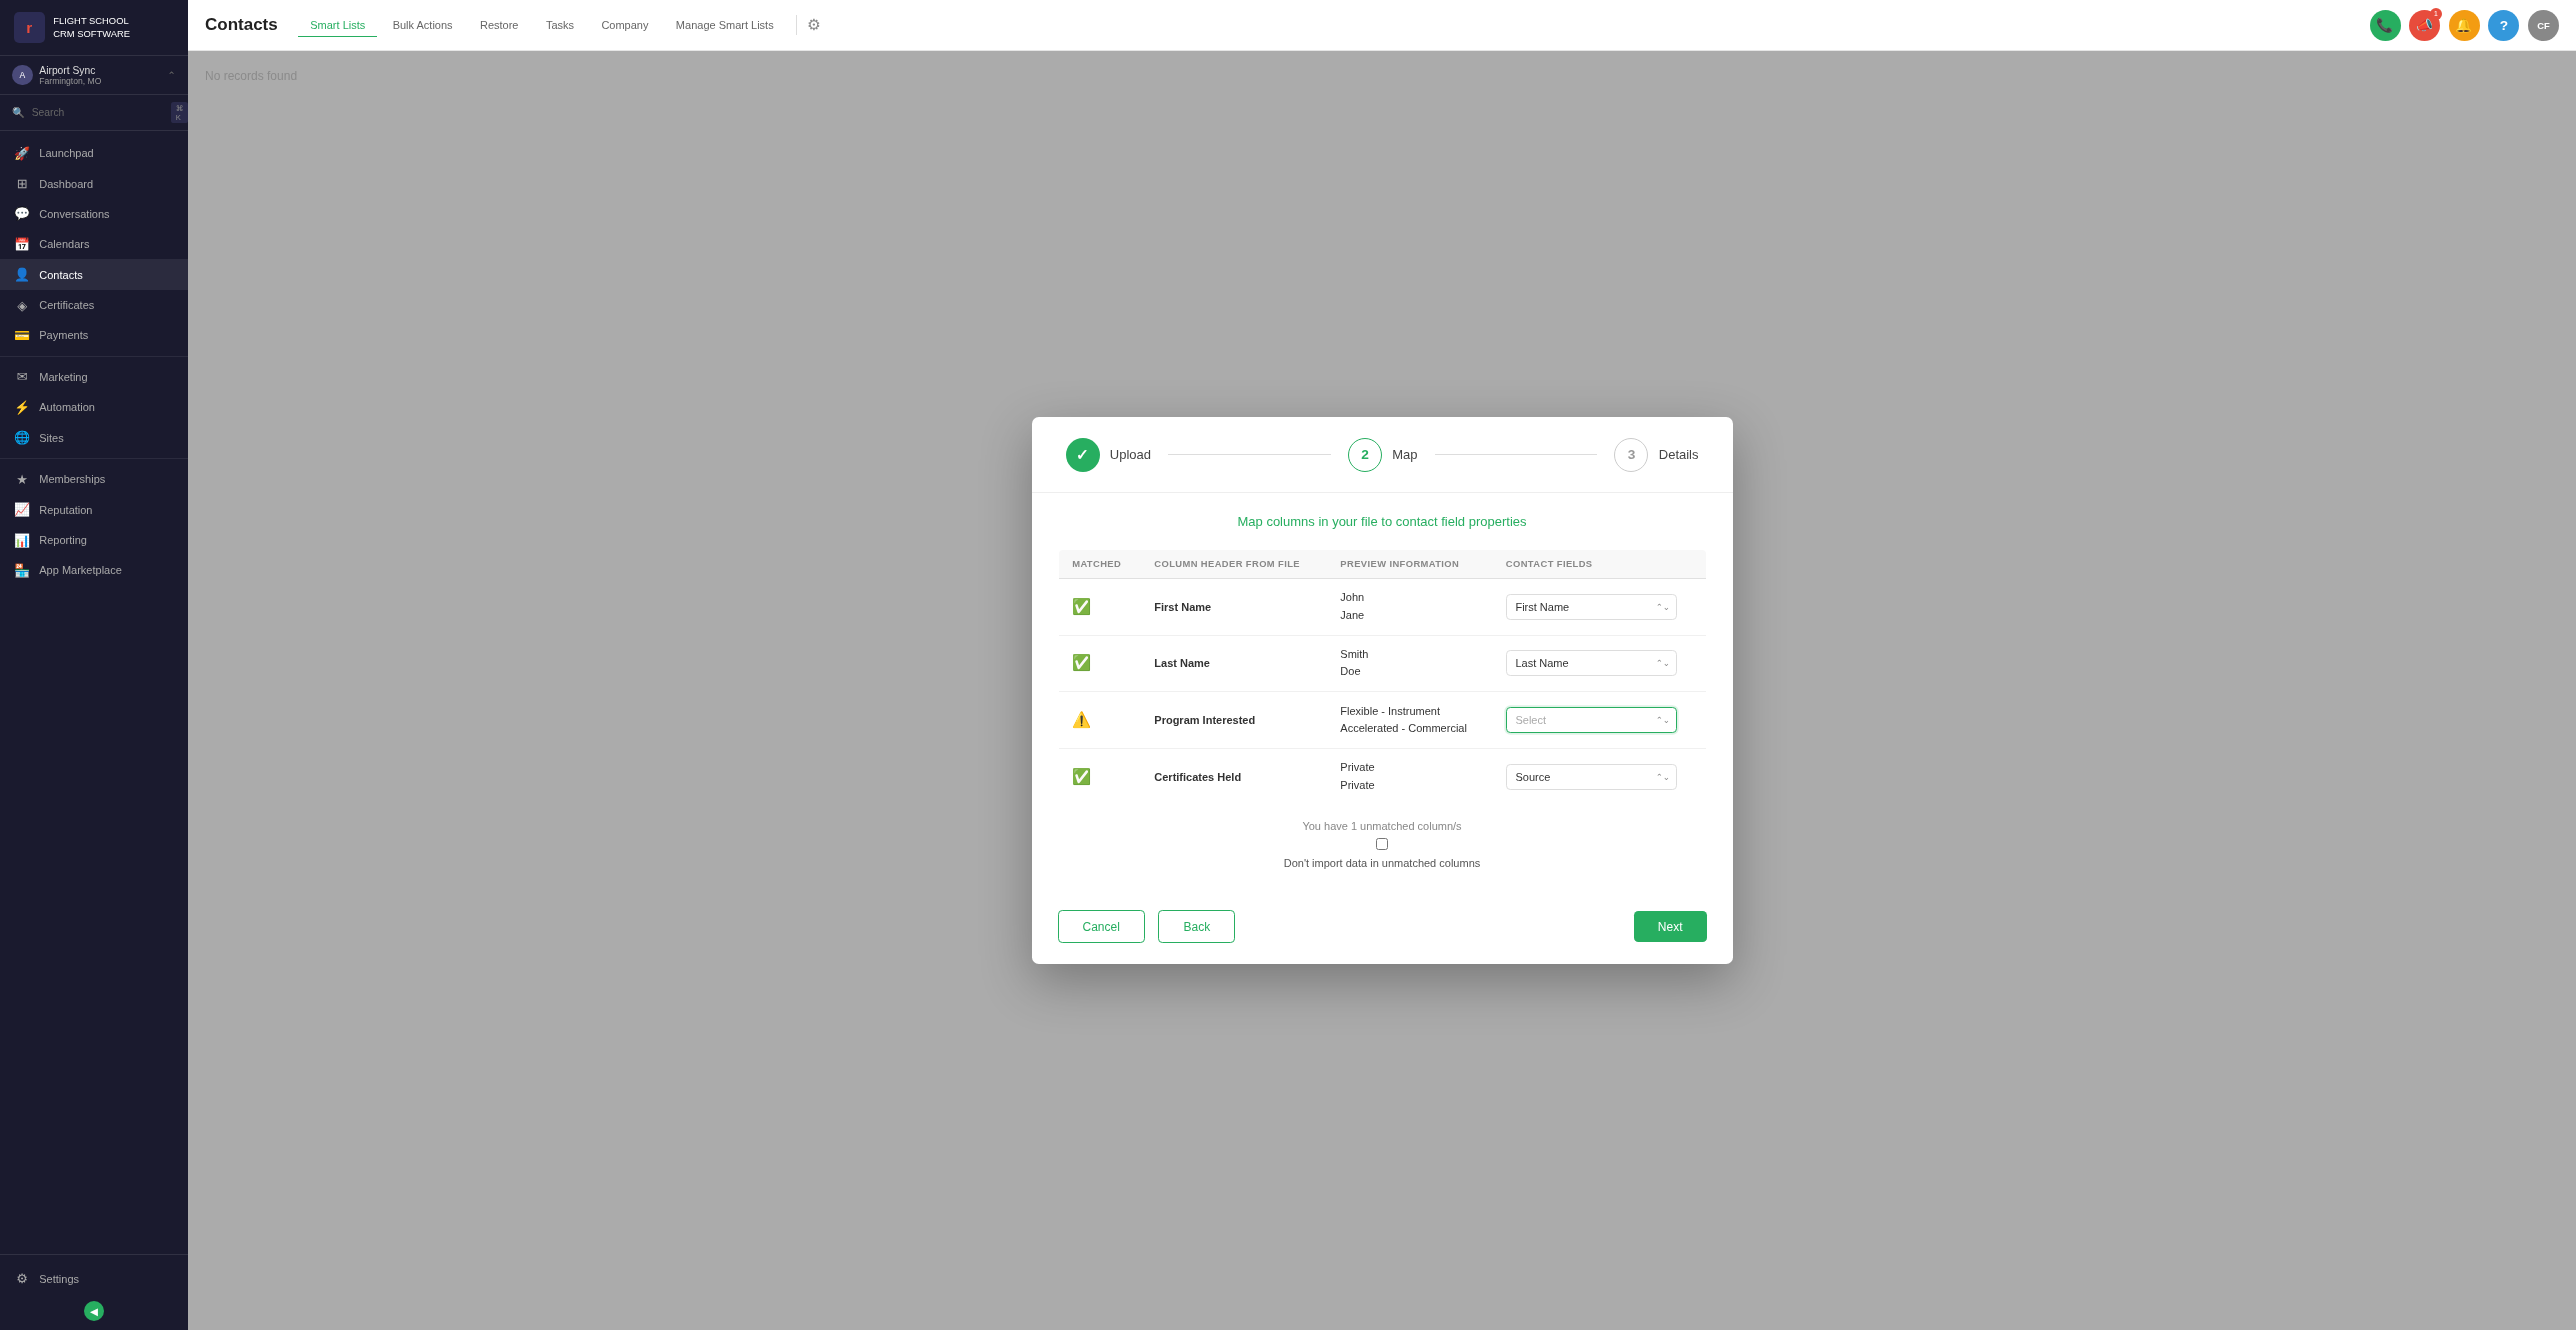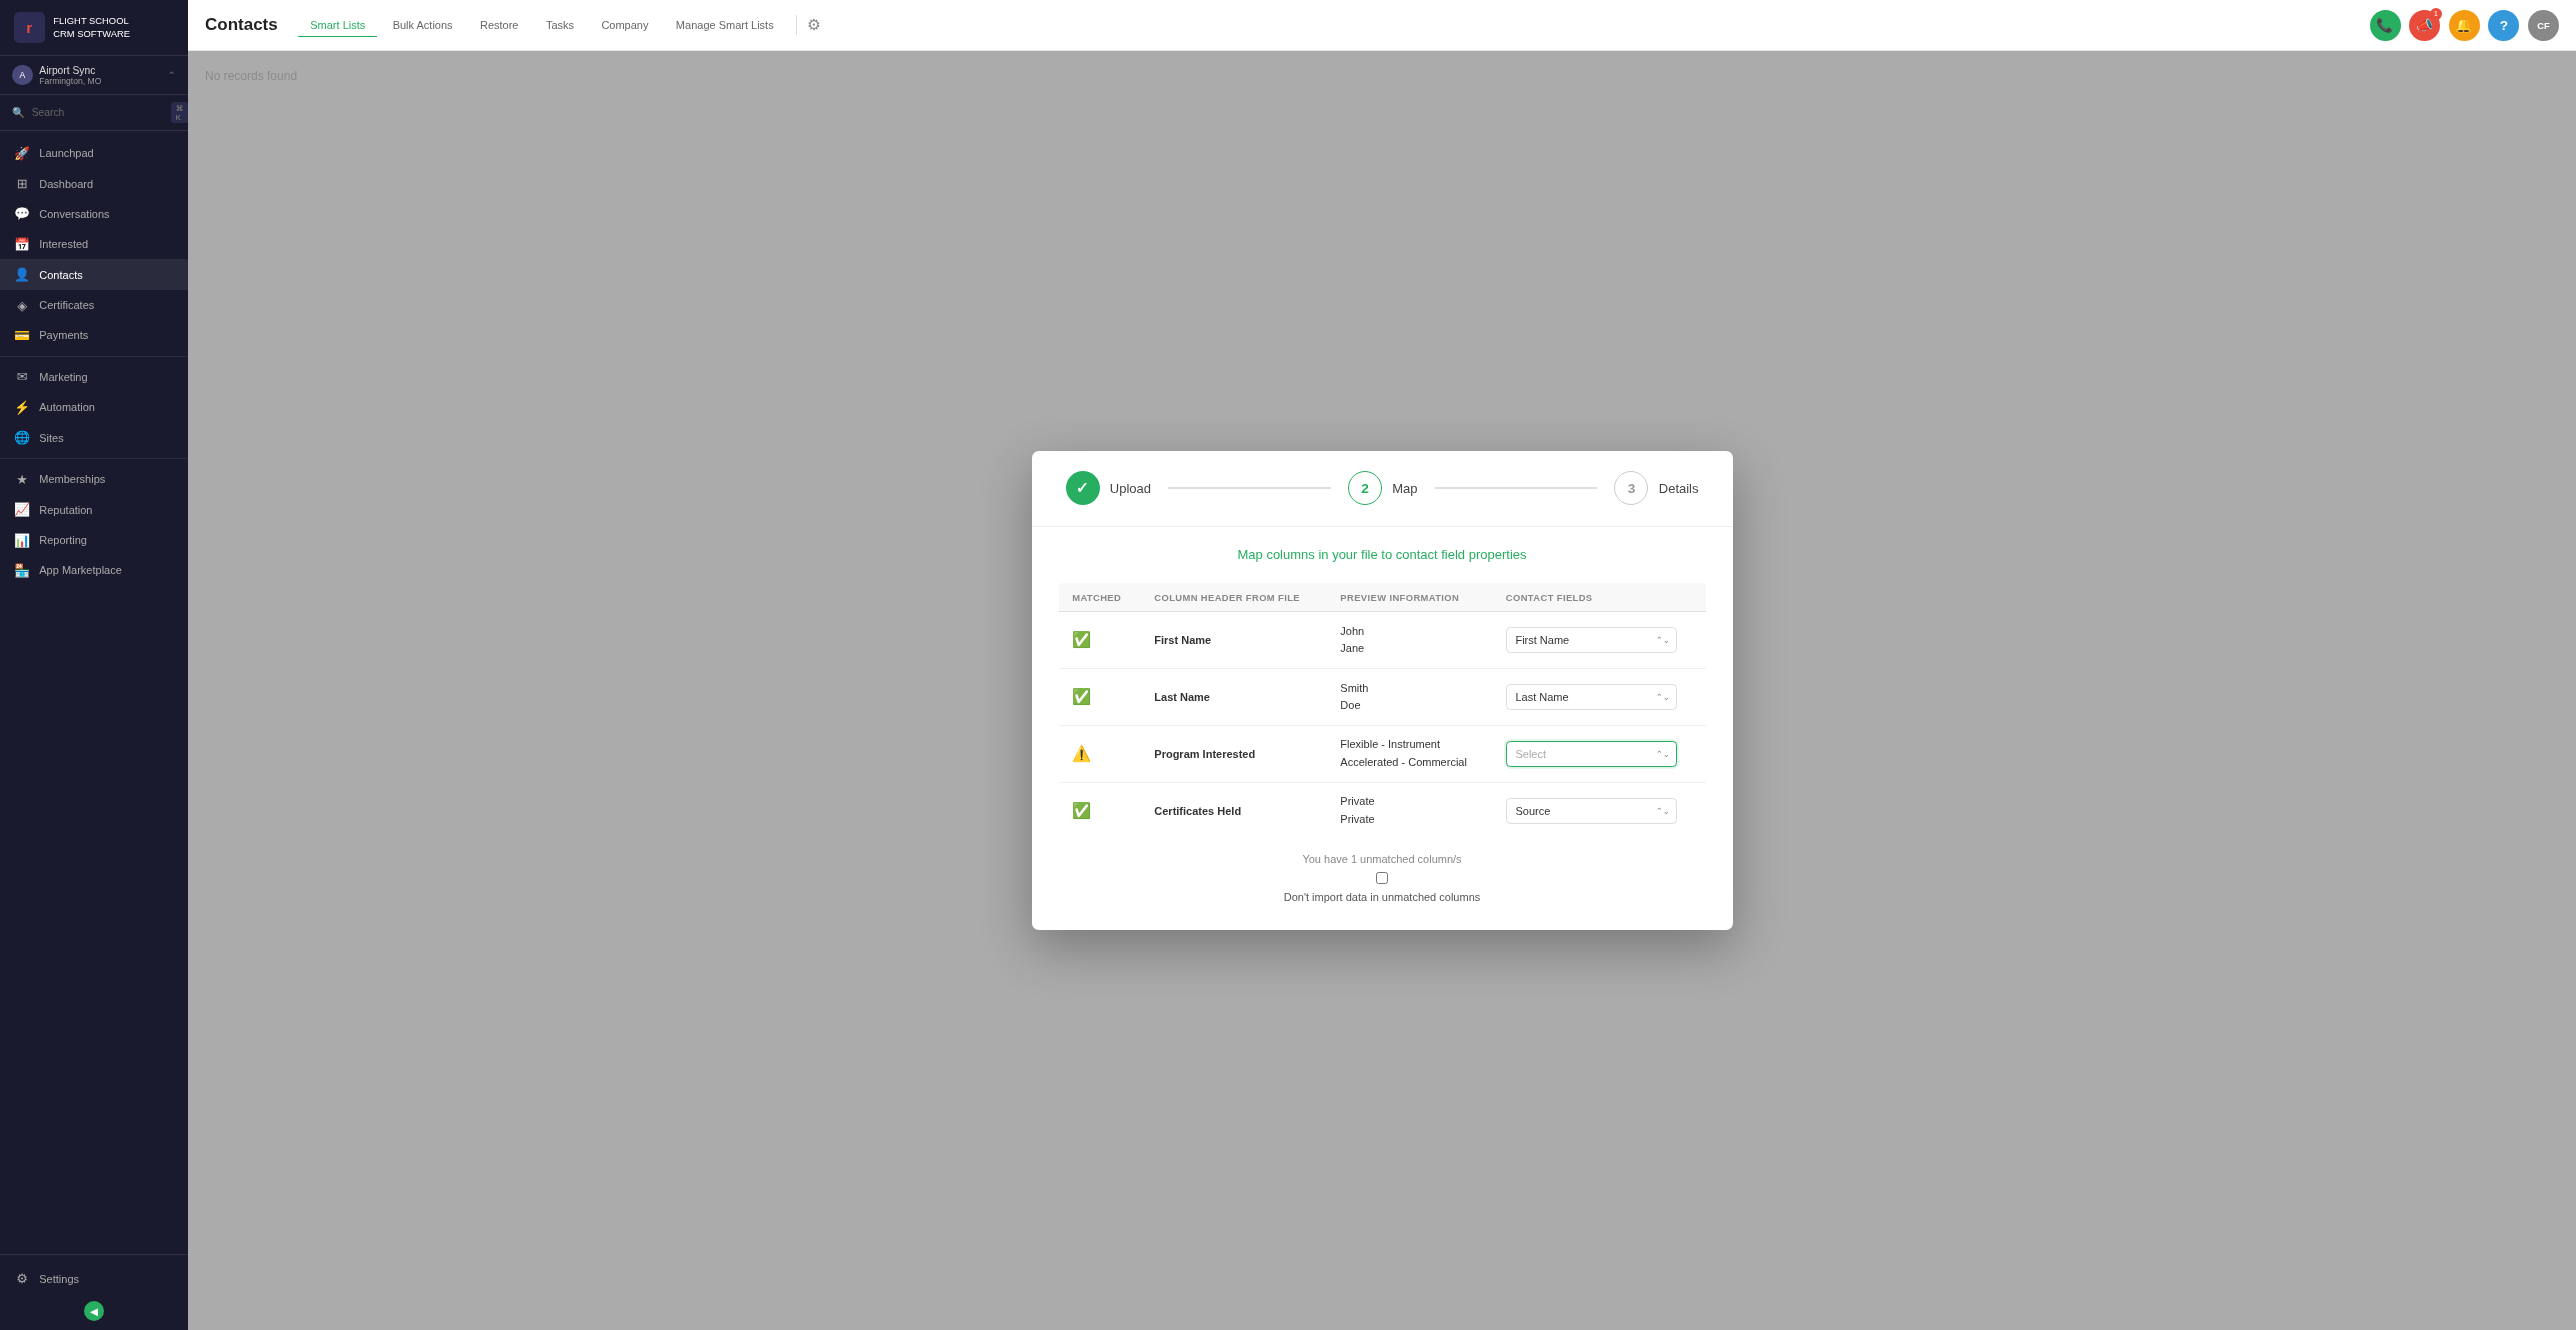--- a/index.html
+++ b/index.html
@@ -344,21 +344,21 @@
     <div class="nav-item">
       <span class="nav-item-icon">⊞</span>
       <span>Dashboard</span>
     </div>
     <div class="nav-item">
       <span class="nav-item-icon">💬</span>
       <span>Conversations</span>
     </div>
     <div class="nav-item">
       <span class="nav-item-icon">📅</span>
-      <span>Interested</span>
+      <span>Calendars</span>
     </div>
     <div class="nav-item active">
       <span class="nav-item-icon">👤</span>
       <span>Contacts</span>
     </div>
     <div class="nav-item">
       <span class="nav-item-icon">◈</span>
       <span>Certificates</span>
     </div>
     <div class="nav-item">
@@ -547,18 +547,25 @@
             </tbody>
           </table>
 
           <div class="unmatched-notice">You have 1 unmatched column/s</div>
           <div class="checkbox-row">
             <input type="checkbox" id="dont-import" style="">
             <label for="dont-import">Don't import data in unmatched columns</label>
           </div>
         </div>
 
+        <div class="modal-footer">
+          <div class="footer-left">
+            <button class="btn btn-outline-cancel">Cancel</button>
+            <button class="btn btn-outline-back">Back</button>
+          </div>
+          <button class="btn btn-primary">Next</button>
+        </div>
 
       </div>
     </div>
   </div>
 </div>
 
 
 </body></html>

